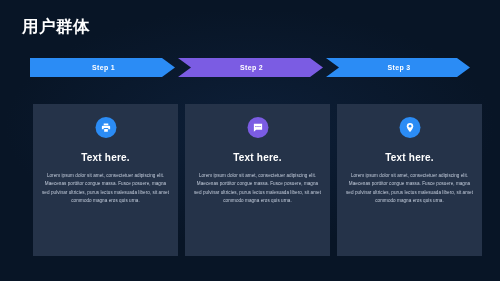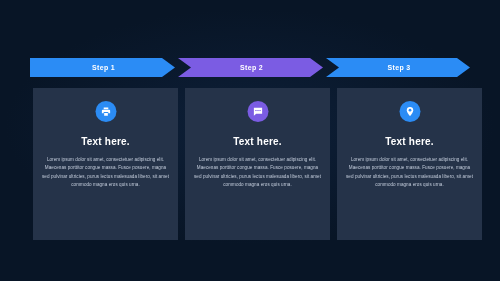--- a/index.html
+++ b/index.html
@@ -82,21 +82,21 @@
   
   #cards-row {
     position: absolute;
     left: 33px;
     top: 88px;
     width: 434px;
     height: 152px;
   }
   .card {
     position: absolute;
-    top: 0;
+    top: 16px;
     width: 145px;
     height: 152px;
     background: #253349;
     box-sizing: border-box;
     padding: 0 9px;
   }
   .card-1 { left: 0px; }
   .card-2 { left: 152px; }
   .card-3 { left: 304px; }
 
@@ -138,20 +138,21 @@
     line-height: 1.85;
     color: #c3ccdb;
     letter-spacing: 0.05px;
   }
 </style>
 </head>
 <body>
 
 <div id="slide">
 
+  <div id="page-title">用户群体</div>
 
   <div id="steps-row">
     <div class="step-banner step-1">
       <span class="step-label">Step 1</span>
     </div>
     <div class="step-banner step-2">
       <span class="step-label">Step 2</span>
     </div>
     <div class="step-banner step-3">
       <span class="step-label">Step 3</span>

